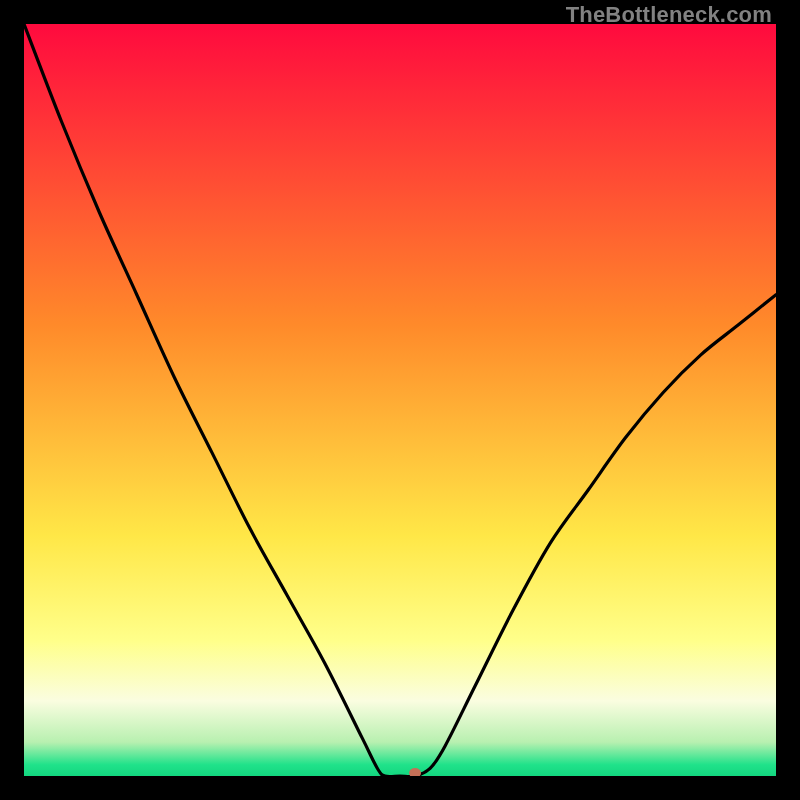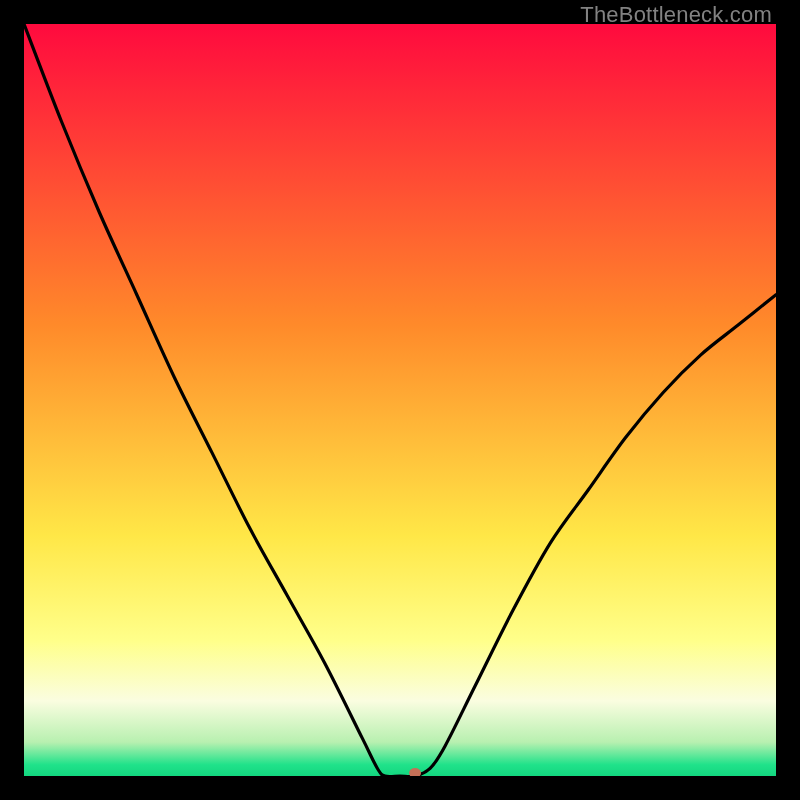--- a/index.html
+++ b/index.html
@@ -16,21 +16,21 @@
     height: 800px;
     background: #000;
     position: relative;
   }
   .watermark {
     position: absolute;
     top: 2px;
     right: 28px;
     color: #828282;
     font-size: 22px;
-    font-weight: 400;
+    font-weight: 700;
     user-select: none;
     letter-spacing: 0.2px;
   }
   .plot-wrap {
     position: absolute;
     top: 24px;
     left: 24px;
     width: 752px;
     height: 752px;
   }

